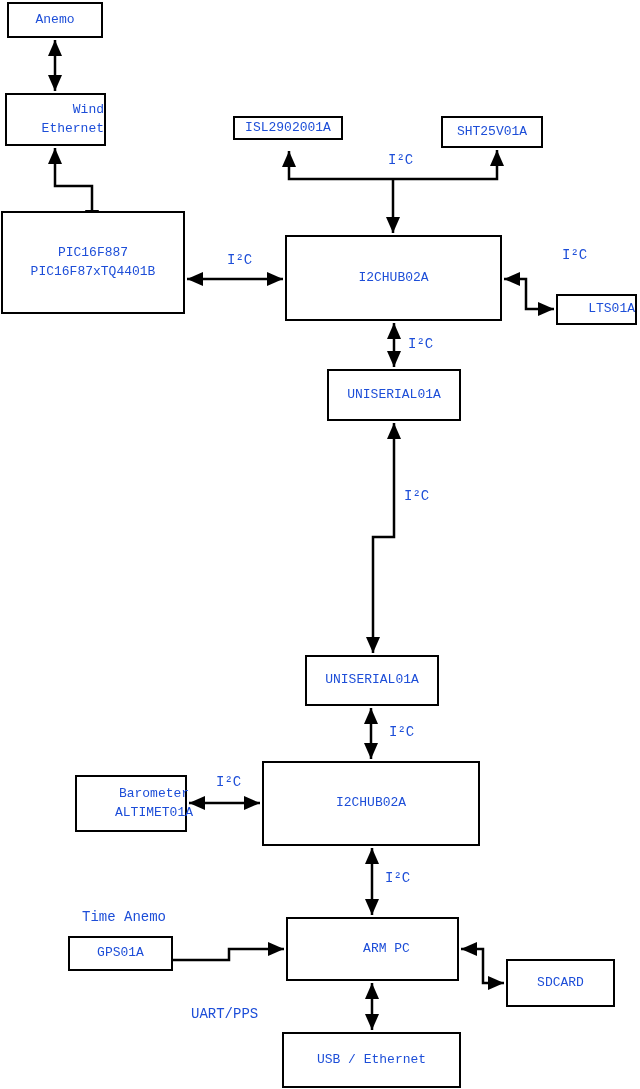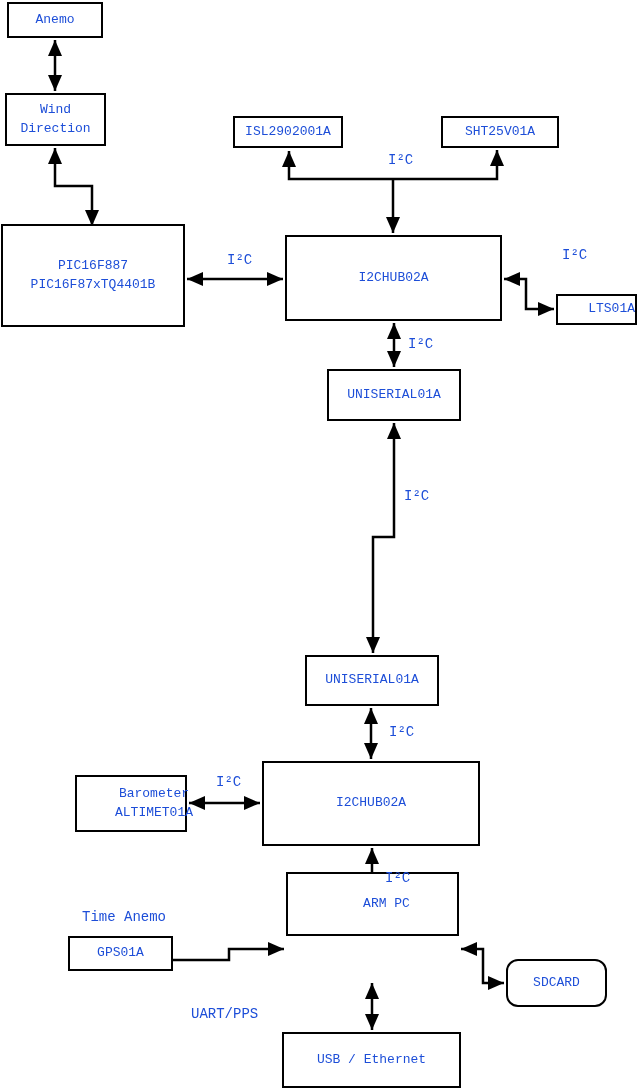--- a/index.html
+++ b/index.html
@@ -85,35 +85,35 @@
 
     <polyline class="edge" points="461,949 483,949 483,983 504,983" marker-start="url(#ah)" marker-end="url(#ah)"></polyline>
 
     <polyline class="edge" points="372,983 372,1030" marker-start="url(#ah)" marker-end="url(#ah)"></polyline>
   </svg>
 
   <div class="node" style="left:7px; top:2px; width:96px; height:36px;">
     <span>Anemo</span>
   </div>
 
-  <div class="node" style="left:5px; top:93px; width:101px; height:53px;">
+  <div class="node" style="left:5px; top:93px; width:101px; height:53px;align-items:flex-end;">
     <span>Wind</span>
-    <span>Direction</span>
+    <span>Ethernet</span>
   </div>
 
-  <div class="node" style="left:1px; top:224px; width:184px; height:103px;">
+  <div class="node" style="left:1px; top:211px; width:184px; height:103px;">
     <span>PIC16F887</span>
     <span>PIC16F87xTQ4401B</span>
   </div>
 
-  <div class="node" style="left:233px; top:116px; width:110px; height:32px;">
+  <div class="node" style="left:233px; top:116px; width:110px; height:24px;">
     <span>ISL2902001A</span>
   </div>
 
-  <div class="node" style="left:441px; top:116px; width:118px; height:32px;">
+  <div class="node" style="left:441px; top:116px; width:102px; height:32px;">
     <span>SHT25V01A</span>
   </div>
 
   <div class="node" style="left:285px; top:235px; width:217px; height:86px;">
     <span>I2CHUB02A</span>
   </div>
 
   <div class="node" style="left:556px; top:294px; width:81px; height:31px;align-items:flex-end;">
     <span>LTS01A</span>
   </div>
@@ -132,25 +132,25 @@
   </div>
 
   <div class="node" style="left:262px; top:761px; width:218px; height:85px;">
     <span>I2CHUB02A</span>
   </div>
 
   <div class="node" style="left:68px; top:936px; width:105px; height:35px;">
     <span>GPS01A</span>
   </div>
 
-  <div class="node" style="left:286px; top:872px; width:173px; height:64px;padding-left:28px;">
+  <div class="node" style="left:286px; top:917px; width:173px; height:64px;padding-left:28px;">
     <span>ARM PC</span>
   </div>
 
-  <div class="node" style="left:506px; top:959px; width:101px; height:48px;border-radius:12px;">
+  <div class="node" style="left:506px; top:959px; width:109px; height:48px;">
     <span>SDCARD</span>
   </div>
 
   <div class="node" style="left:282px; top:1032px; width:179px; height:56px;">
     <span>USB / Ethernet</span>
   </div>
 
   <div class="edge-label" style="left:388px; top:152px;">I²C</div>
   <div class="edge-label" style="left:227px; top:252px;">I²C</div>
   <div class="edge-label" style="left:562px; top:247px;">I²C</div>

